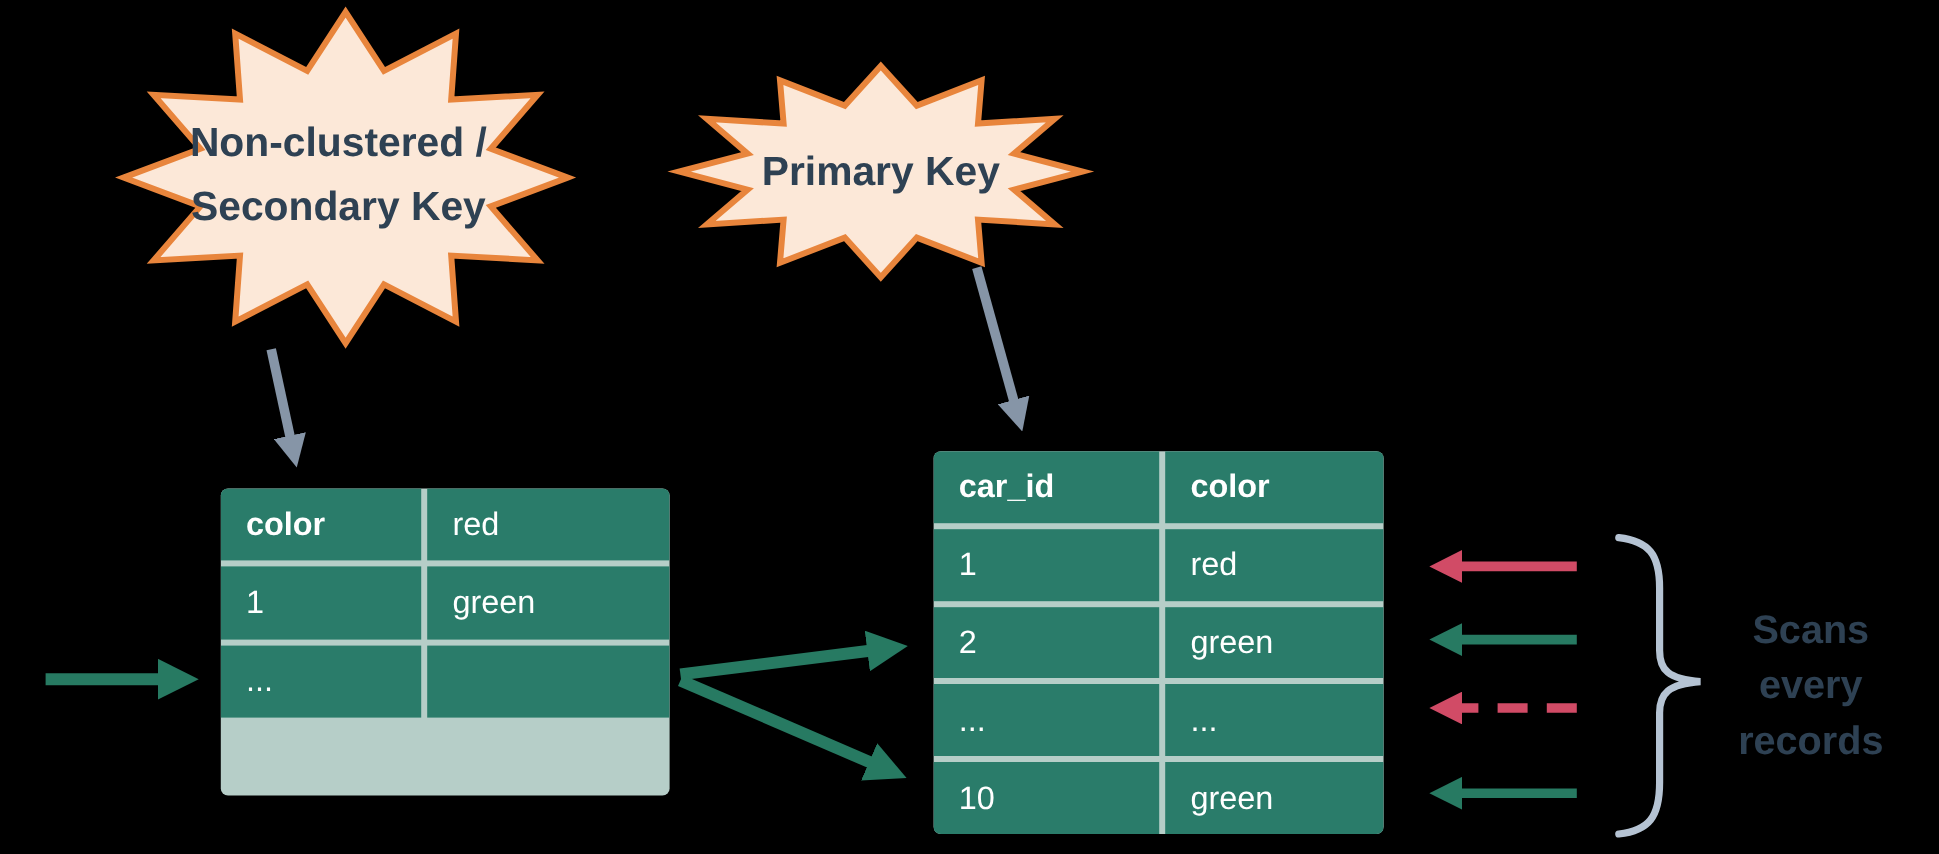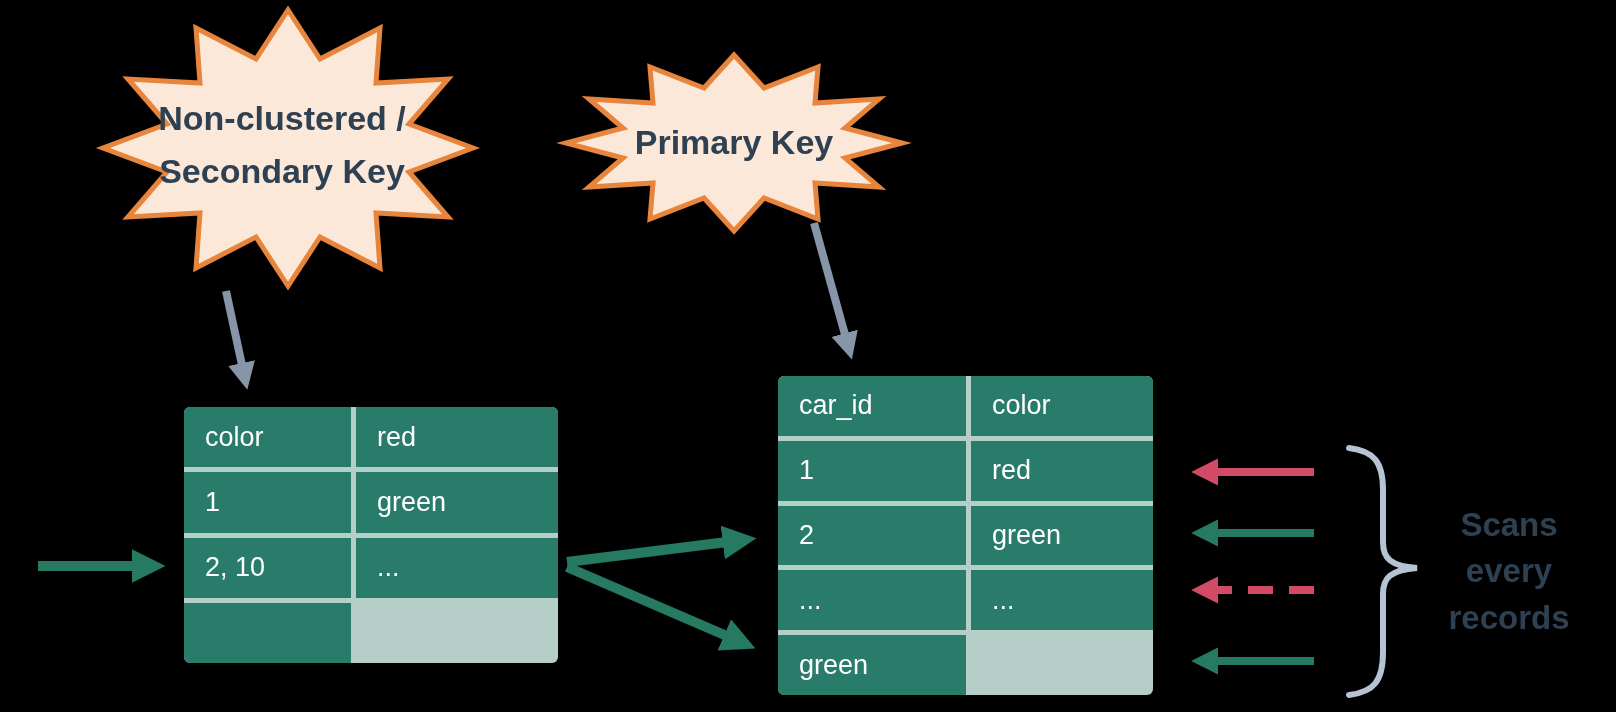--- a/index.html
+++ b/index.html
@@ -43,21 +43,21 @@
   }
   .tbl-left{left:168px;top:407px;width:374px;height:256px;grid-template-columns:167px 1fr;grid-template-rows:repeat(4,1fr);}
   .tbl-right{left:762px;top:376px;width:375px;height:319px;grid-template-columns:188px 1fr;grid-template-rows:repeat(5,1fr);}
   .cell{
     background:var(--table-fill);
     color:var(--table-text);
     display:flex;align-items:center;
     padding-left:21px;
     font-size:27px;font-weight:400;
   }
-  .cell.head{font-weight:400;}
+  .cell.head{font-weight:700;}
 </style>
 </head>
 <body>
 
 <div class="canvas">
 
   <svg class="layer" width="1616" height="712" viewBox="0 0 1616 712">
     <defs>
       <marker id="head-slate" viewBox="0 0 10 10" refX="6" refY="5" markerWidth="3.4" markerHeight="3.4" orient="auto">
         <path class="head-slate" d="M 0 0 L 10 5 L 0 10 z"></path>
@@ -103,35 +103,35 @@
     </g>
   </svg>
 
   <div class="tbl tbl-left">
     <div class="cell head">color</div>
 
     <div class="cell">red</div>
     <div class="cell">1</div>
 
     <div class="cell">green</div>
-    <div class="cell">2, 10</div>
 
     <div class="cell">...</div>
     <div class="cell"></div>
   </div>
 
   <div class="tbl tbl-right">
     <div class="cell head">car_id</div>
     <div class="cell head">color</div>
 
     <div class="cell">1</div>
     <div class="cell">red</div>
 
     <div class="cell">2</div>
     <div class="cell">green</div>
 
     <div class="cell">...</div>
     <div class="cell">...</div>
 
+    <div class="cell">10</div>
     <div class="cell">green</div>
   </div>
 
 </div>
 
 </body></html>

